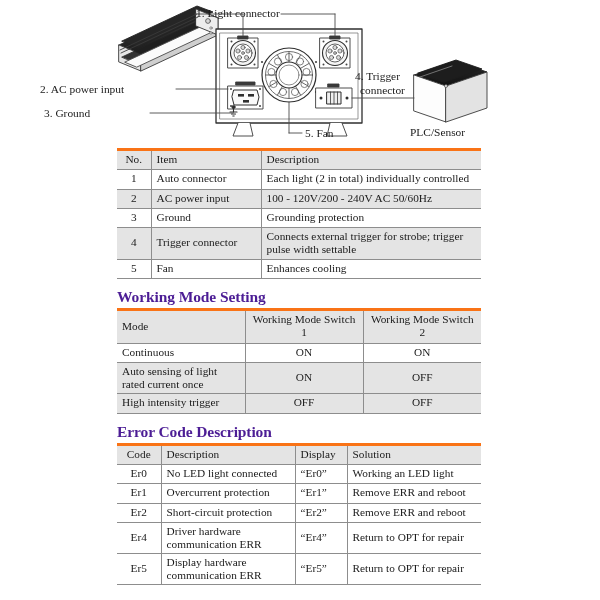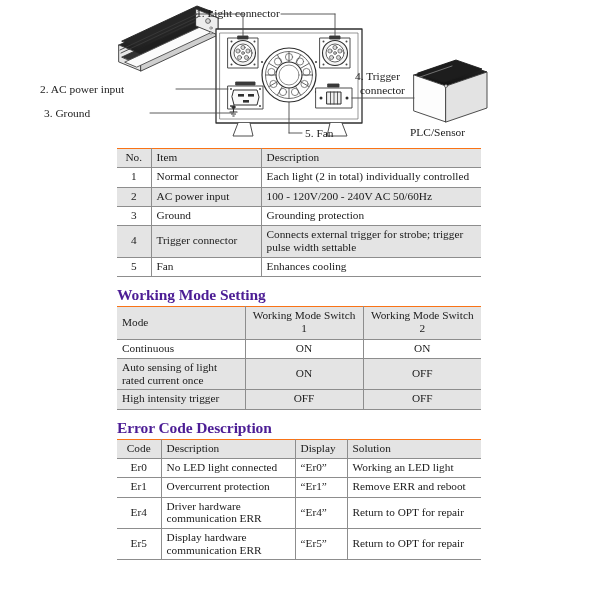--- a/index.html
+++ b/index.html
@@ -66,21 +66,21 @@
     color: #1a1a1a;
   }
   
   table.doc-table tr {
     border-top: 1px solid #8d8d8d;
   }
   table.doc-table tr:last-child {
     border-bottom: 1px solid #8d8d8d;
   }
   table.doc-table tr.hdr {
-    border-top: 1px solid #f97316;
+    border-top: 3px solid #f97316;
     border-bottom: 1px solid #8d8d8d;
   }
   
   table.doc-table td.vsep,
   table.doc-table th.vsep {
     border-right: 1px solid #8d8d8d;
   }
   .shaded { background: #e4e4e4; }
   .hdrcell { background: #e4e4e4; }
   .ctr { text-align: center !important; }
@@ -311,21 +311,21 @@
           <col class="c-desc">
       </colgroup>
       <tbody>
         <tr class="hdr">
           <th class="hdrcell ctr vsep">No.</th>
           <th class="hdrcell vsep">Item</th>
           <th class="hdrcell">Description</th>
         </tr>
         <tr>
           <td class="ctr vsep">1</td>
-          <td class="vsep">Normal connector</td>
+          <td class="vsep">Auto connector</td>
           <td>Each light (2 in total) individually controlled</td>
         </tr>
         <tr class="shaded">
           <td class="ctr vsep">2</td>
           <td class="vsep">AC power input</td>
           <td>100 - 120V/200 - 240V AC  50/60Hz</td>
         </tr>
         <tr>
           <td class="ctr vsep">3</td>
           <td class="vsep">Ground</td>
@@ -400,20 +400,26 @@
           <td class="vsep">“Er0”</td>
           <td>Working an LED light</td>
         </tr>
         <tr>
           <td class="ctr vsep">Er1</td>
           <td class="vsep">Overcurrent protection</td>
           <td class="vsep">“Er1”</td>
           <td>Remove ERR and reboot</td>
         </tr>
         <tr>
+          <td class="ctr vsep">Er2</td>
+          <td class="vsep">Short-circuit protection</td>
+          <td class="vsep">“Er2”</td>
+          <td>Remove ERR and reboot</td>
+        </tr>
+        <tr>
           <td class="ctr vsep">Er4</td>
           <td class="vsep two-line">Driver hardware communication ERR</td>
           <td class="vsep">“Er4”</td>
           <td>Return to OPT for repair</td>
         </tr>
         <tr>
           <td class="ctr vsep">Er5</td>
           <td class="vsep two-line">Display hardware communication ERR</td>
           <td class="vsep">“Er5”</td>
           <td>Return to OPT for repair</td>

